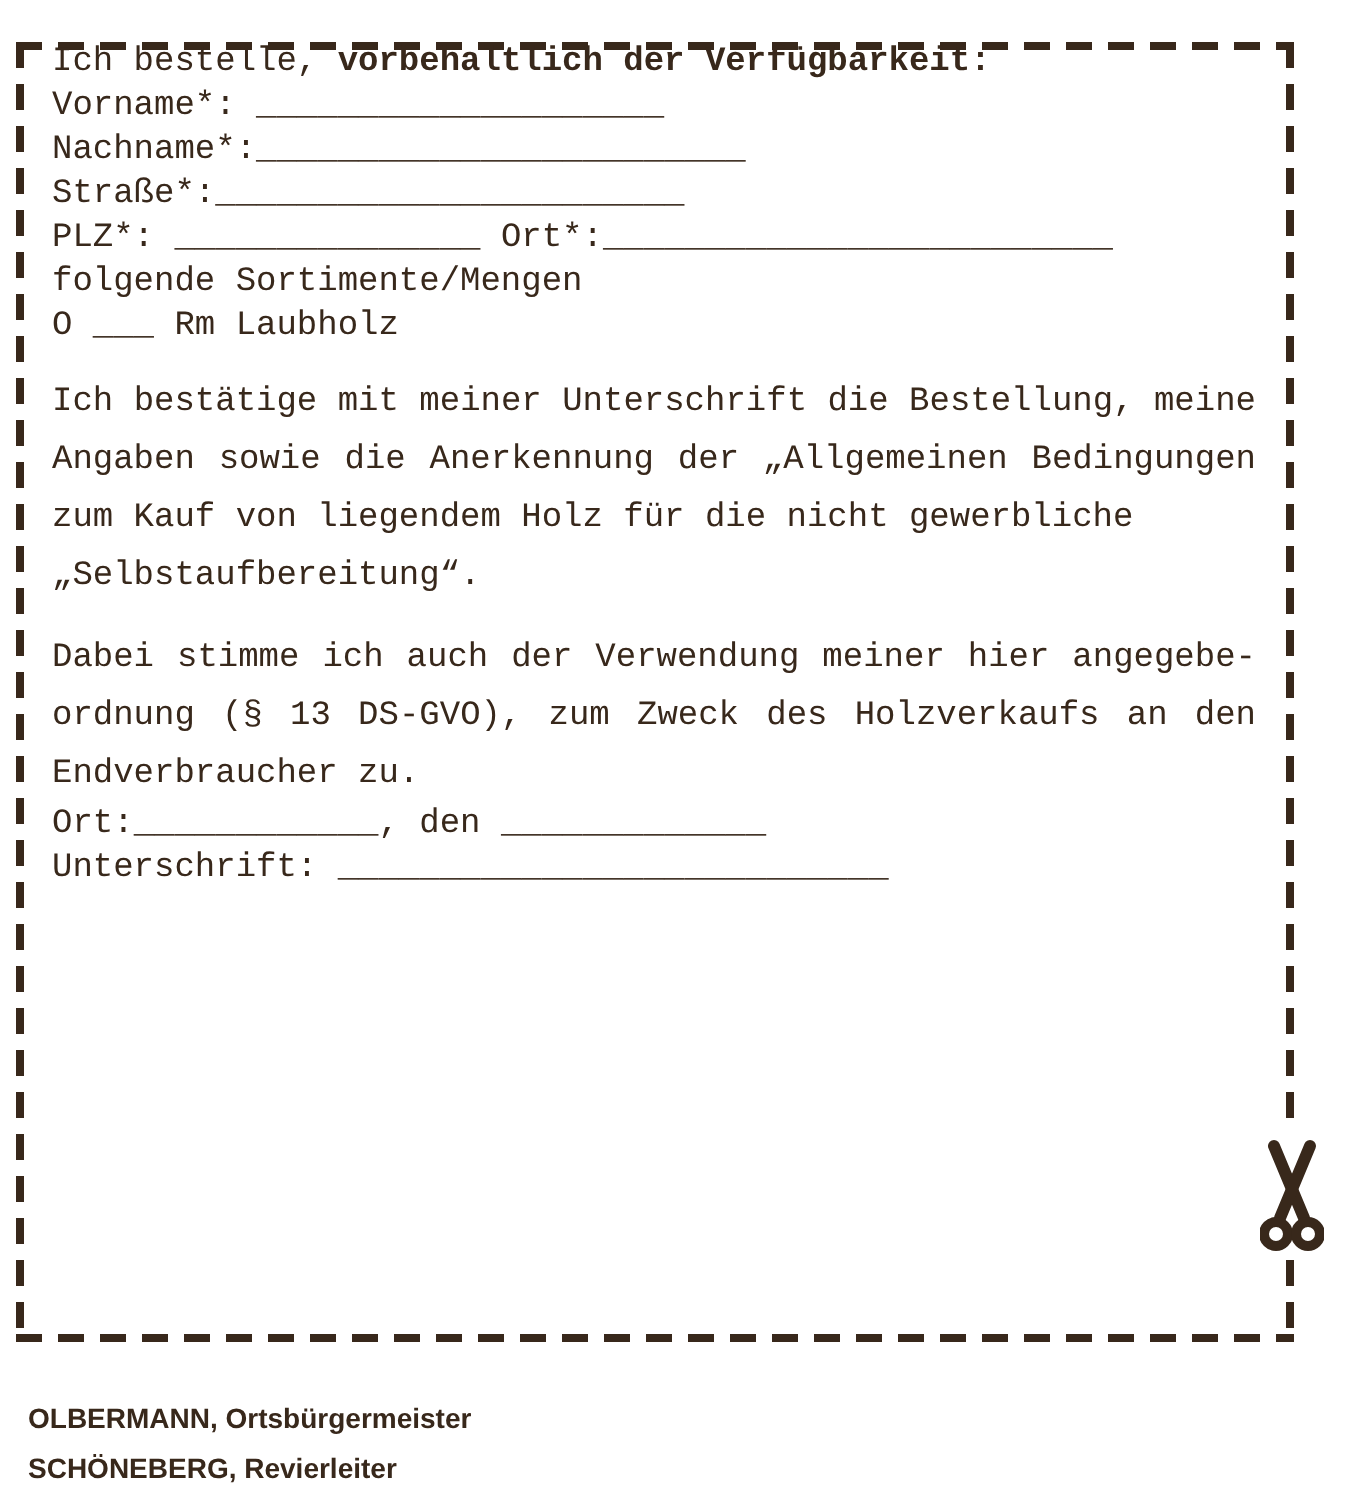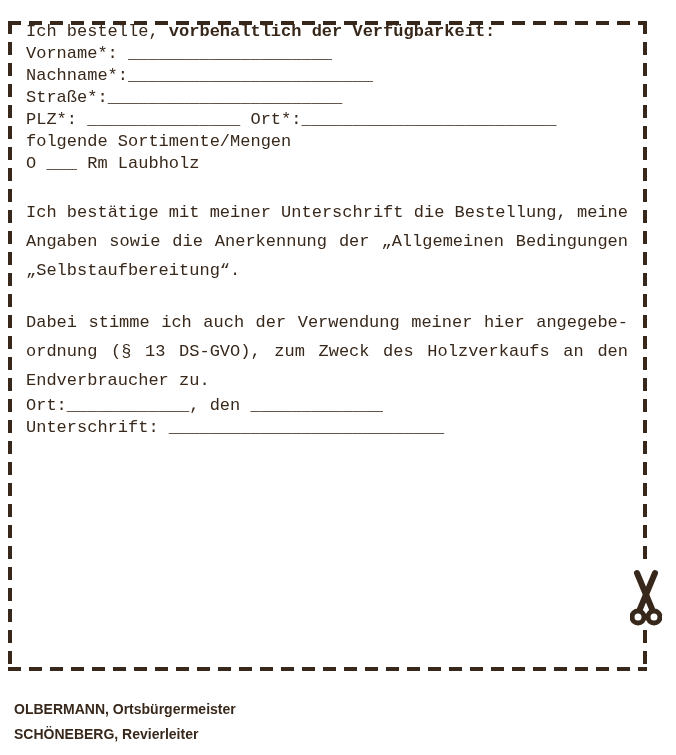--- a/index.html
+++ b/index.html
@@ -30,21 +30,21 @@
   }
 
   .coupon p { margin: 0; line-height: 22px; }
   .title        { margin-top: 17px; }
   .title strong { font-weight: bold; }
   .field        { margin-top: 12px; }
   .field-first  { margin-top: 28px; }
   .sortiment-heading { margin-top: 18px; }
   .sortiment-option  { margin-top: 5px; }
 
-  .para { margin-top: 23px; line-height: 29px; }
+  .para { margin-top: 12px; line-height: 29px; }
   .para-2 { }
   .para .jline { text-align: justify; text-align-last: justify; }
   .para .line  { text-align: left; }
 
   .ort-den      { margin-top: 17px; }
   .unterschrift { margin-top: 28px; }
 
   .blank { white-space: nowrap; }
 
   
@@ -77,20 +77,21 @@
 
     <p class="field"><span>PLZ*: </span><span class="blank">_______________</span><span> Ort*:</span><span class="blank">_________________________</span></p>
 
     <p class="sortiment-heading">folgende Sortimente/Mengen</p>
 
     <p class="sortiment-option"><span>O </span><span class="blank">___</span><span> Rm Laubholz</span></p>
 
     <div class="para">
       <div class="jline">Ich bestätige mit meiner Unterschrift die Bestellung, meine</div>
       <div class="jline">Angaben sowie die Anerkennung der „Allgemeinen Bedingungen</div>
+      <div class="line">zum Kauf von liegendem Holz für die nicht gewerbliche</div>
       <div class="line">„Selbstaufbereitung“.</div>
     </div>
 
     <div class="para para-2">
       <div class="jline">Dabei stimme ich auch der Verwendung meiner hier angegebe-</div>
       <div class="jline">ordnung (§ 13 DS-GVO), zum Zweck des Holzverkaufs an den</div>
       <div class="line">Endverbraucher zu.</div>
     </div>
 
     <p class="ort-den"><span>Ort:</span><span class="blank">____________</span><span>, den </span><span class="blank">_____________</span></p>

